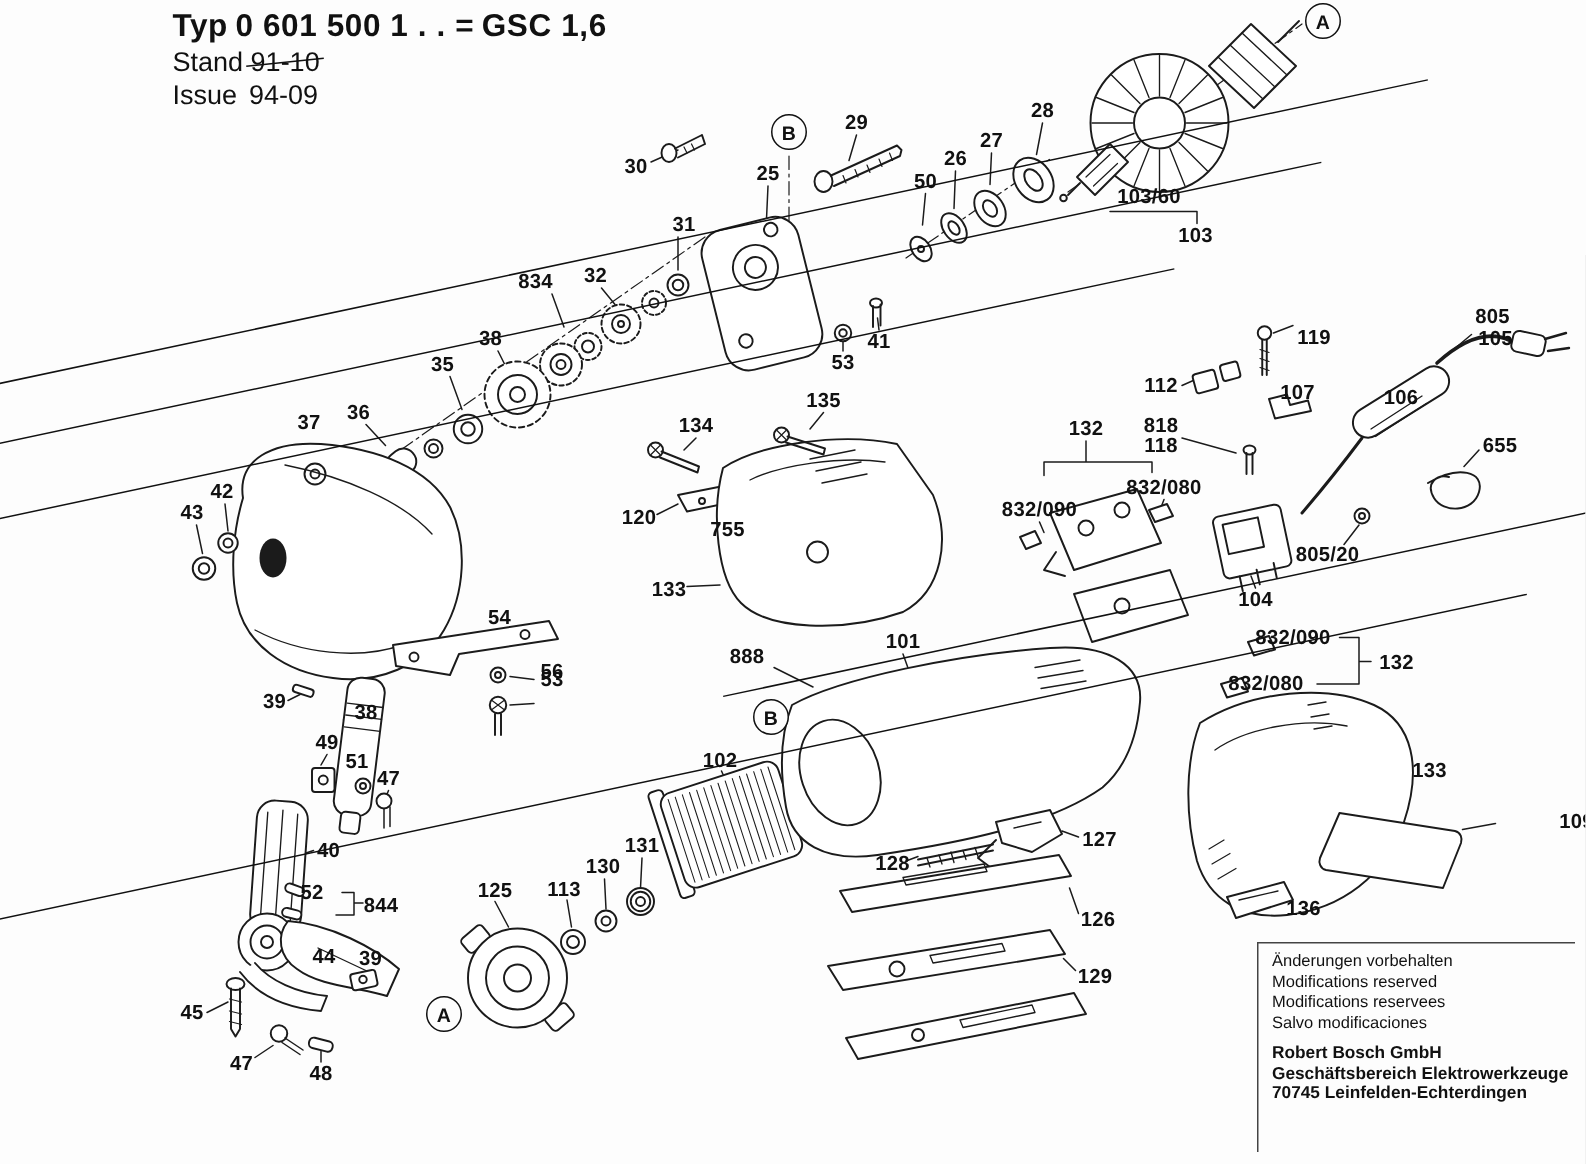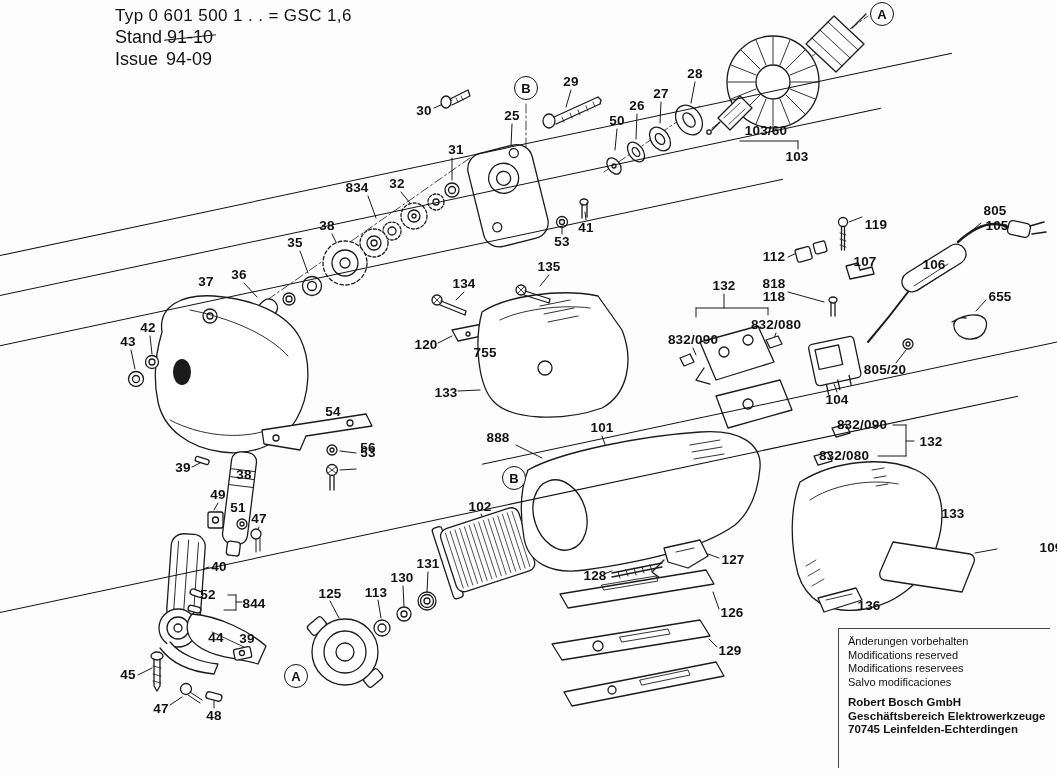--- a/index.html
+++ b/index.html
@@ -1,21 +1,21 @@
 <!DOCTYPE html>
 <html><head>
 <meta charset="utf-8">
 <style>
   html,body{margin:0;padding:0;background:#e8e8e8;}
   .page{position:relative;width:1057px;height:776px;background:#fdfdfd;
         font-family:"Liberation Sans",sans-serif;color:#111;overflow:hidden;margin:0 auto;}
   .diagram-svg{position:absolute;left:0;top:0;}
   
   .title-block{position:absolute;left:115px;top:6px;}
-  .typ-line{font-size:17px;font-weight:400;letter-spacing:.4px;white-space:nowrap;}
+  .typ-line{font-size:21px;font-weight:700;letter-spacing:.4px;white-space:nowrap;}
   .typ-line span{margin-right:5px;}
   .meta-line{font-size:18px;margin-top:1px;white-space:nowrap;}
   .meta-line .lbl{display:inline-block;min-width:46px;}
   
   #callout-layer{position:absolute;inset:0;pointer-events:none;}
   .callout{position:absolute;transform:translate(-50%,-50%);font-size:13.5px;font-weight:700;
            color:#111;white-space:nowrap;letter-spacing:.2px;line-height:1;}
   .callout.circled{width:22px;height:22px;border:1.7px solid #111;border-radius:50%;
            display:flex;align-items:center;justify-content:center;font-size:13px;background:#fdfdfd;}
   .struck{position:relative;}

